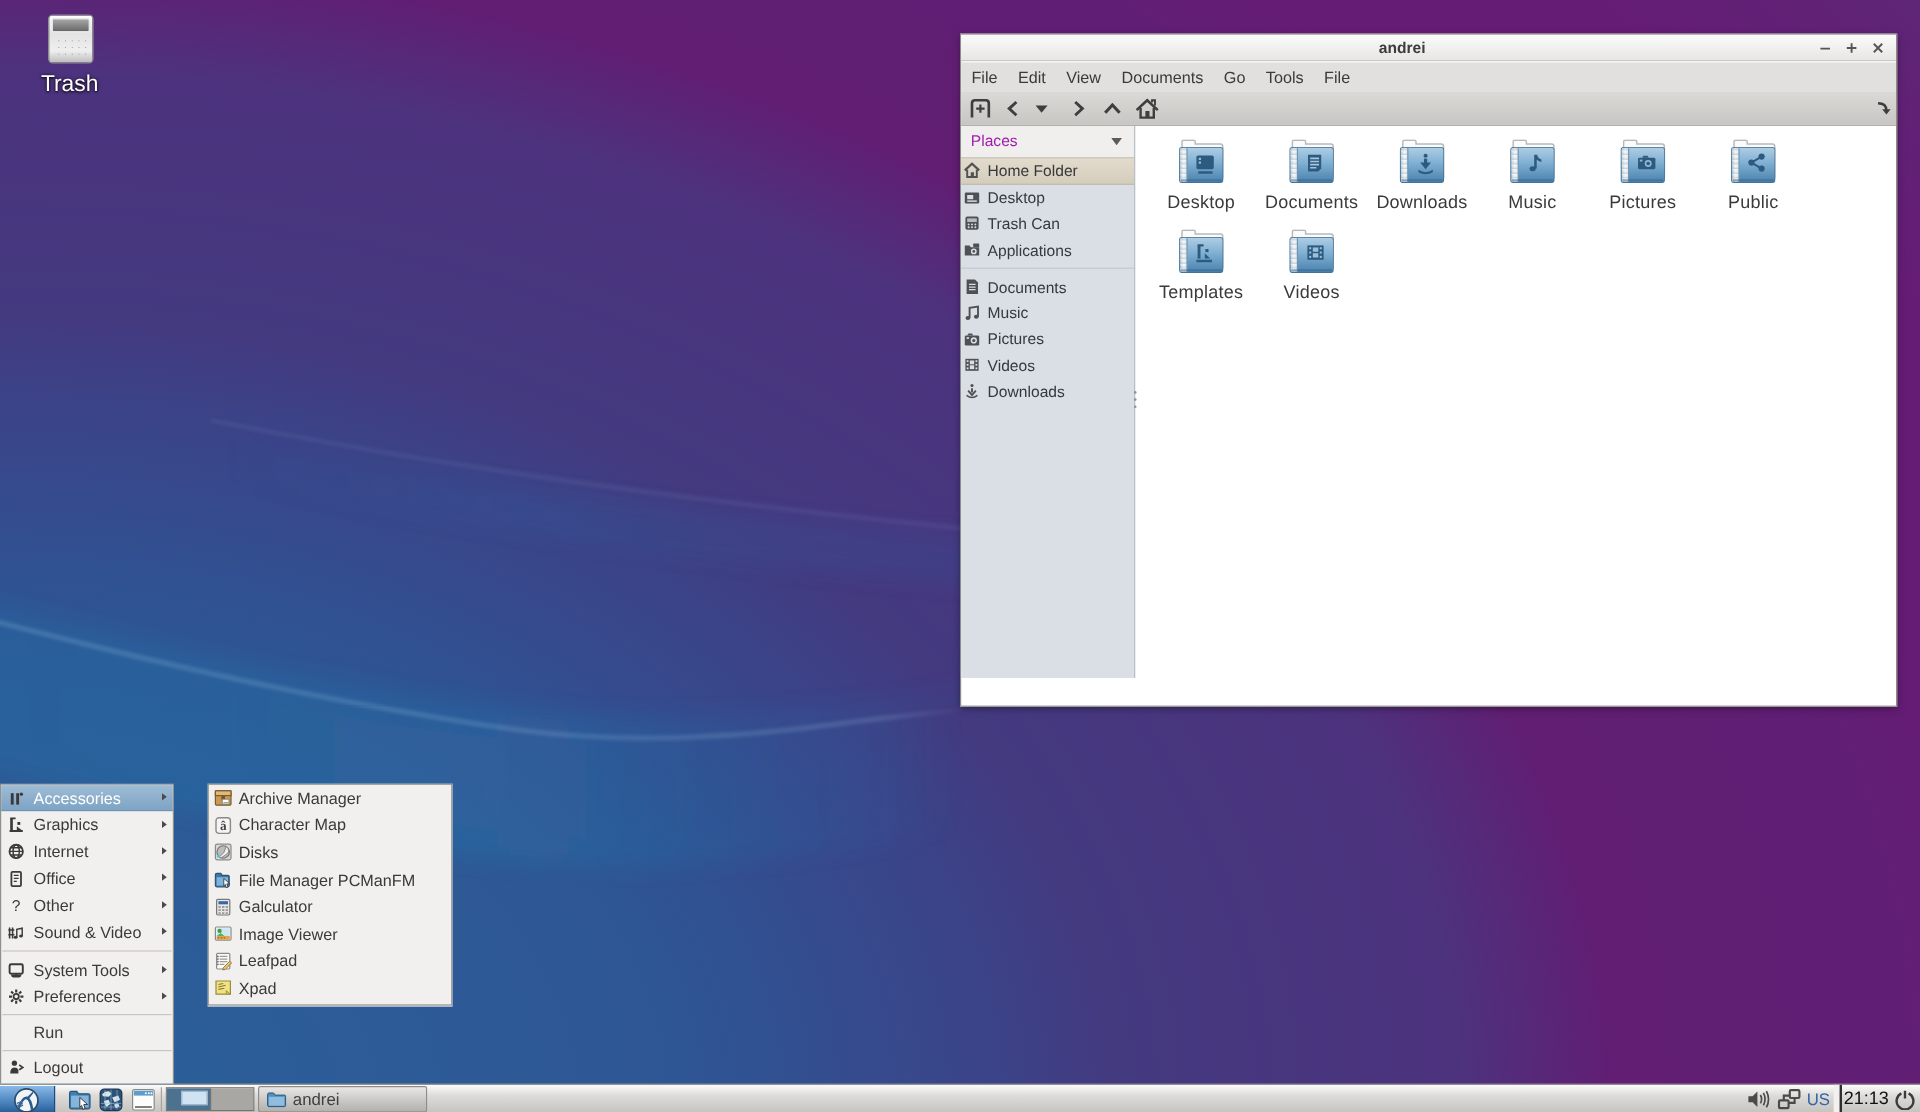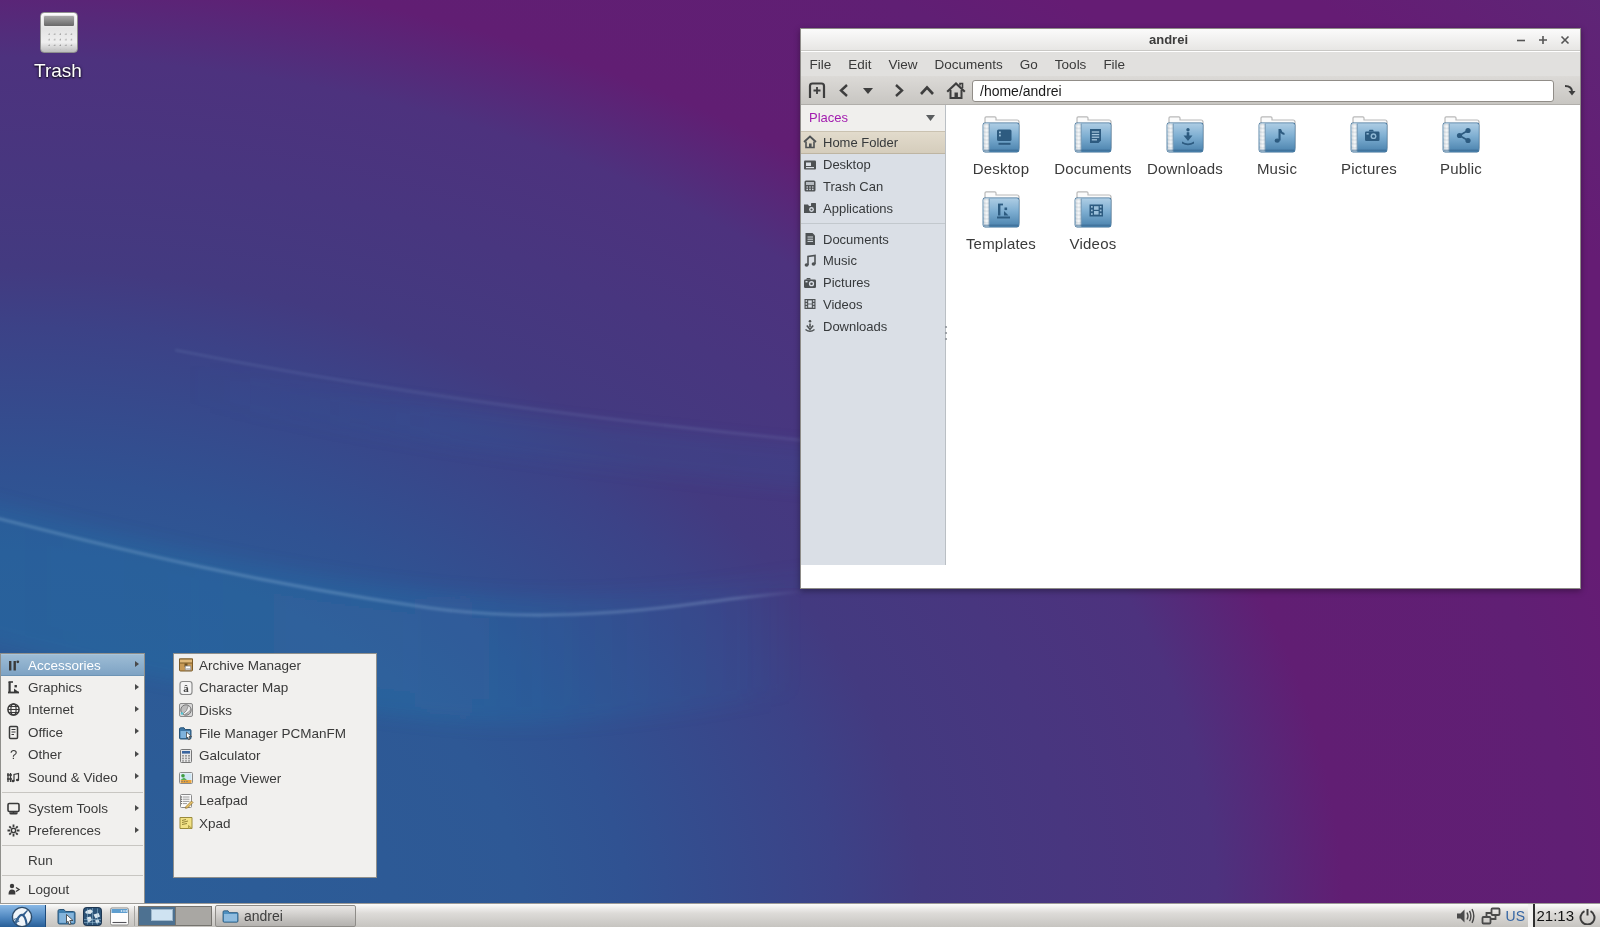--- a/index.html
+++ b/index.html
@@ -71,21 +71,21 @@
 #menu1 { left:0; top:653px; width:145px; height:250px;
   background:#f1f0ee; border:1px solid #90908c; border-bottom:none;
   font-size:13.5px; color:#3a3a3a; }
 .m1row { height:22.4px; display:flex; align-items:center; padding-left:5px; gap:7px; position:relative; }
 .m1row svg { flex:none; }
 .m1row .arr { position:absolute; right:5px; top:50%; margin-top:-4px; width:0; height:0;
   border-left:4.5px solid #4a4a4a; border-top:3.5px solid transparent; border-bottom:3.5px solid transparent; }
 .m1row.hl { background:linear-gradient(180deg,#9dbcd5,#7ea3c4); border-top:1px solid #a9c4da; border-bottom:1px solid #6d94b5; color:#fff; }
 .m1sep { position:relative; }
 .m1sep:after { content:""; position:absolute; left:1px; right:1px; top:45%; border-top:1px solid #c8c6c2; }
-#menu2 { left:173px; top:653px; width:204px; height:225px;
+#menu2 { left:173px; top:653px; width:204px; height:185px;
   background:#f1f0ee; border:1px solid #90908c;
   font-size:13.5px; color:#3a3a3a; }
 .m2row { height:22.6px; display:flex; align-items:center; padding-left:4px; gap:5px; }
 .m2row svg { flex:none; }
 
 #taskbar { left:0; top:903px; width:1600px; height:24px;
   background:linear-gradient(180deg,#fcfcfb,#dddbd8 40%,#c6c4c0);
   border-top:1px solid #9c9a96; }
 #startbtn { position:absolute; left:0; top:1px; width:46px; height:23px;
   background:linear-gradient(180deg,#8ab9e6,#4982bc 60%,#245a92);
@@ -196,21 +196,20 @@
       <path d="M2 10 L10 2.5 L18 10" stroke="#3e3e3e" stroke-width="2.2" fill="none" stroke-linecap="square"></path>
       <path d="M4.5 9 V17 H15.5 V9" stroke="#3e3e3e" stroke-width="2" fill="none"></path>
       <rect x="8.5" y="11.5" width="3.4" height="5.5" fill="#3e3e3e"></rect>
       <path d="M14 4.5 V2.5 H16.5 V7" stroke="#3e3e3e" stroke-width="1.6" fill="none"></path>
     </svg>
     <svg class="abs" style="left:761px;top:7px" width="15" height="15" viewBox="0 0 15 15">
       <path d="M3 3 Q10 3 10 9" stroke="#3e3e3e" stroke-width="2" fill="none"></path>
       <path d="M6.5 8 L10 12.5 L13.5 8 Z" fill="#3e3e3e"></path>
     </svg>
   </div>
-  <div id="pathentry">/home/andrei</div>
   <div id="sidebar">
     <div id="places-head">Places <svg style="float:right;margin:10px 10px 0 0" width="9" height="6" viewBox="0 0 9 6">
           <path d="M0 0 H9 L4.5 6 Z" fill="#5a5d5f"></path>
         </svg></div>
     <div class="srow sel"><svg width="14" height="14" viewBox="0 0 14 14">
           <path d="M1 7 L7 1.5 L13 7" stroke="#4e5254" stroke-width="1.8" fill="none"></path>
           <path d="M3 6.5 V12.5 H11 V6.5" stroke="#4e5254" stroke-width="1.6" fill="none"></path>
           <rect x="6" y="8.5" width="2.6" height="4" fill="#4e5254"></rect>
         </svg>Home Folder</div>
     <div class="srow"><svg width="14" height="14" viewBox="0 0 14 14">

